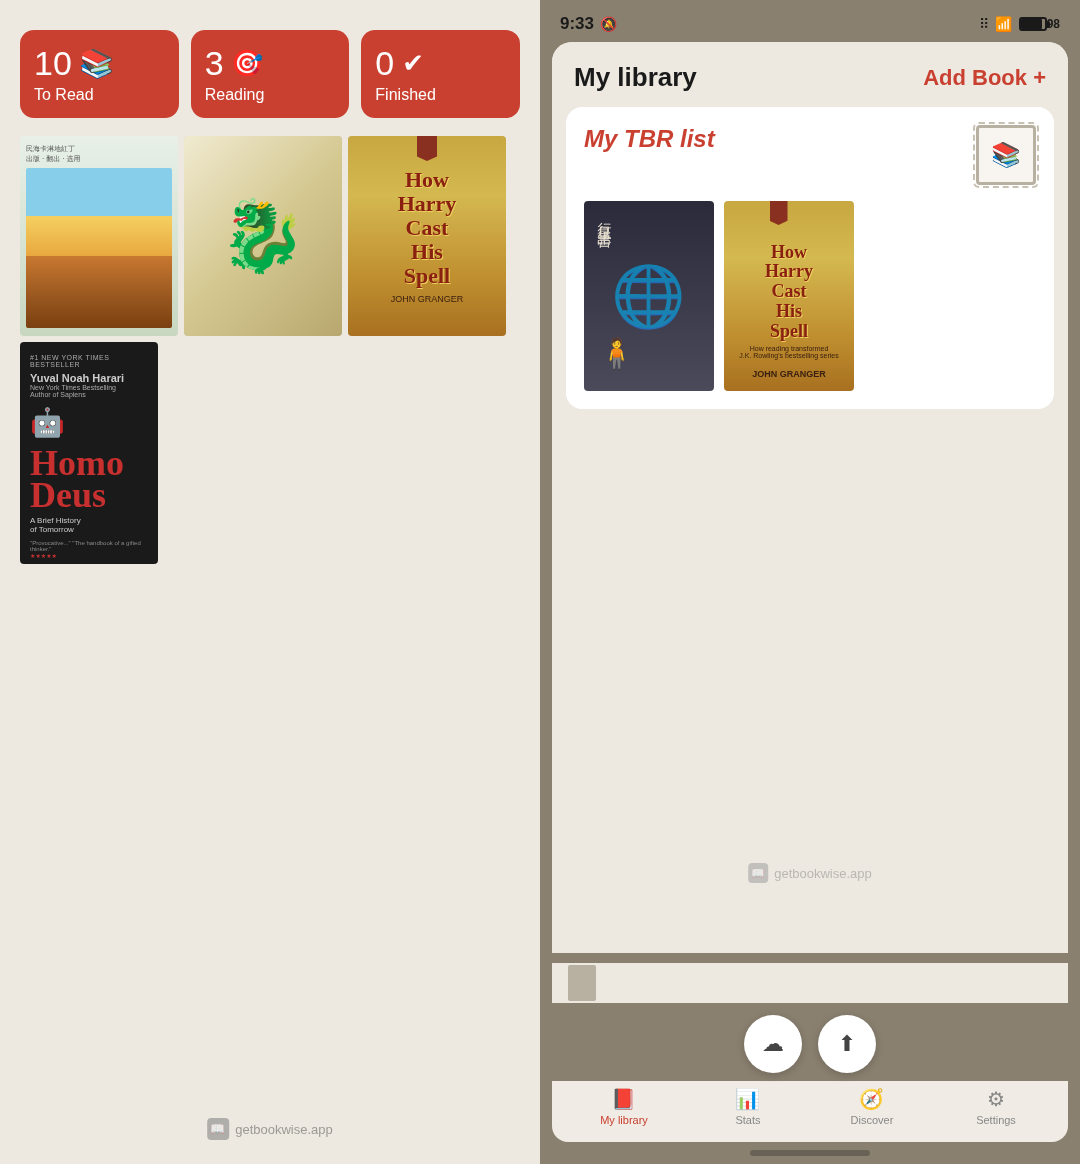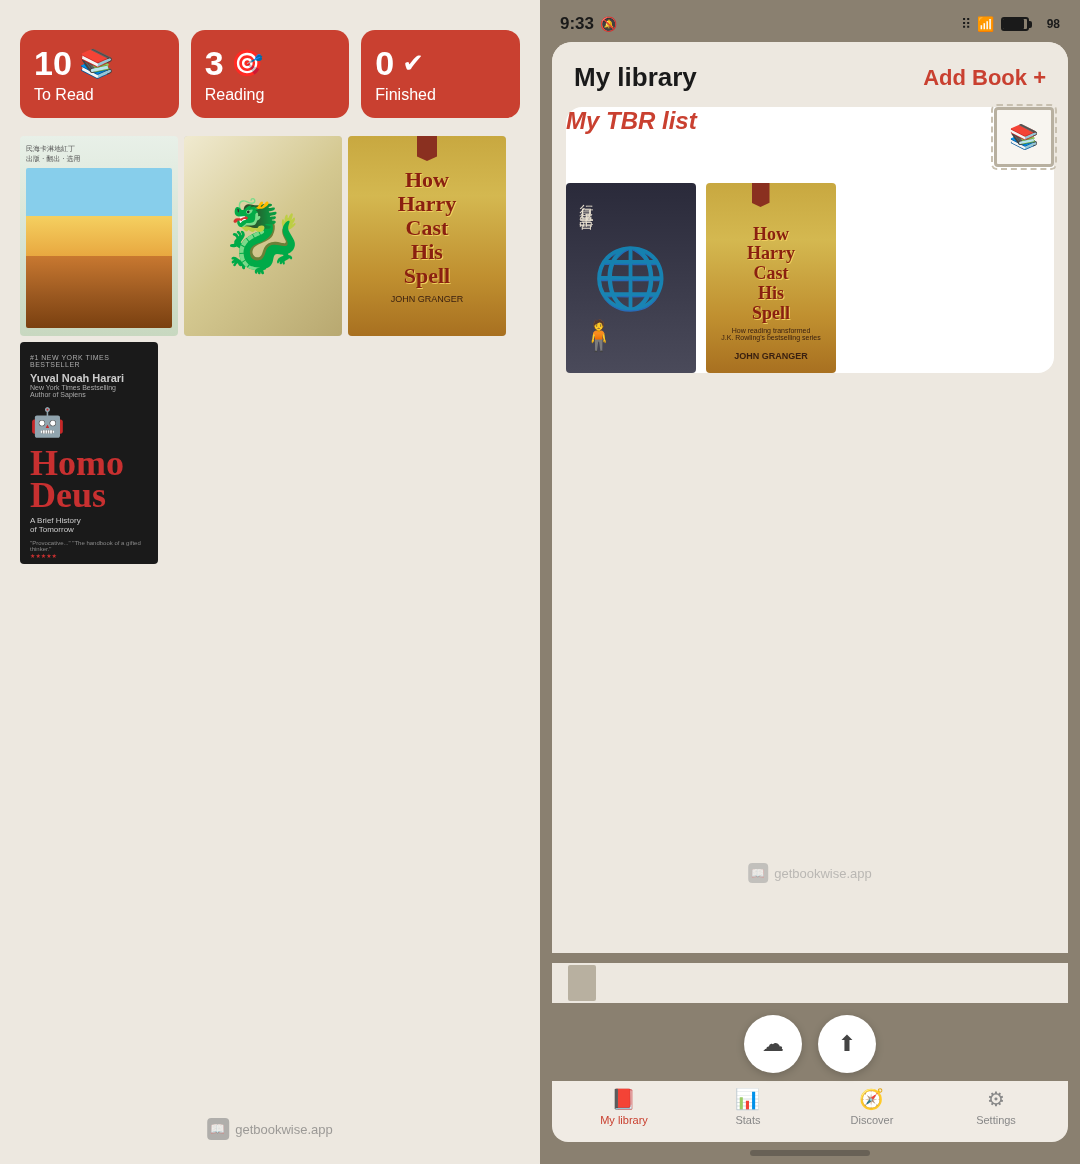--- a/index.html
+++ b/index.html
@@ -34,21 +34,21 @@
       border-radius: 14px;
       padding: 16px 14px 14px 14px;
       color: white;
       display: flex;
       flex-direction: column;
       gap: 6px;
     }
 
     .stat-card .stat-number {
       font-size: 34px;
-      font-weight: 700;
+      font-weight: 400;
       line-height: 1;
     }
 
     .stat-card .stat-label {
       font-size: 16px;
       font-weight: 500;
     }
 
     .stat-header {
       display: flex;
@@ -248,21 +248,21 @@
     .status-icons {
       display: flex;
       align-items: center;
       gap: 6px;
       font-size: 14px;
     }
 
     .battery {
       display: flex;
       align-items: center;
-      gap: 18px;
+      gap: 0;
     }
 
     .battery-bar {
       width: 28px;
       height: 14px;
       border: 2px solid #1a1a1a;
       border-radius: 3px;
       position: relative;
       display: flex;
       align-items: center;
@@ -318,20 +318,21 @@
     .add-book-btn {
       font-size: 22px;
       font-weight: 600;
       color: #c94030;
     }
 
     .tbr-card {
       margin: 0 14px;
       background: white;
       border-radius: 16px;
+      padding: 18px;
       display: flex;
       flex-direction: column;
     }
 
     .tbr-header {
       display: flex;
       justify-content: space-between;
       align-items: flex-start;
       margin-bottom: 16px;
     }

